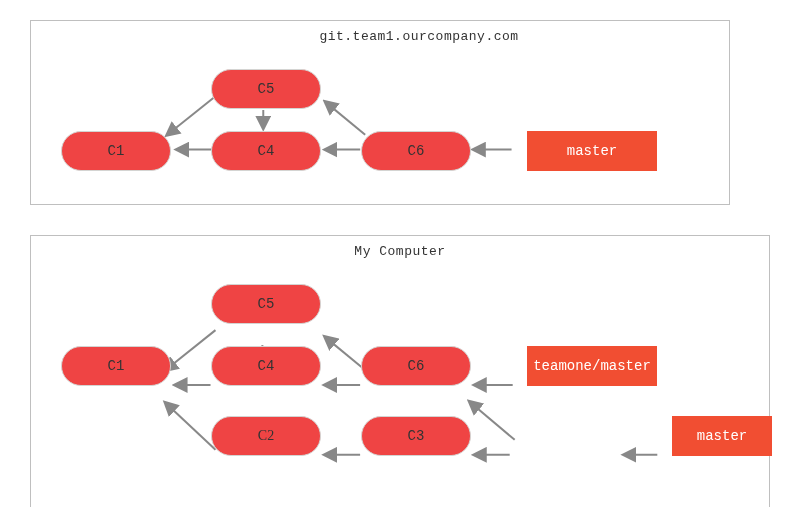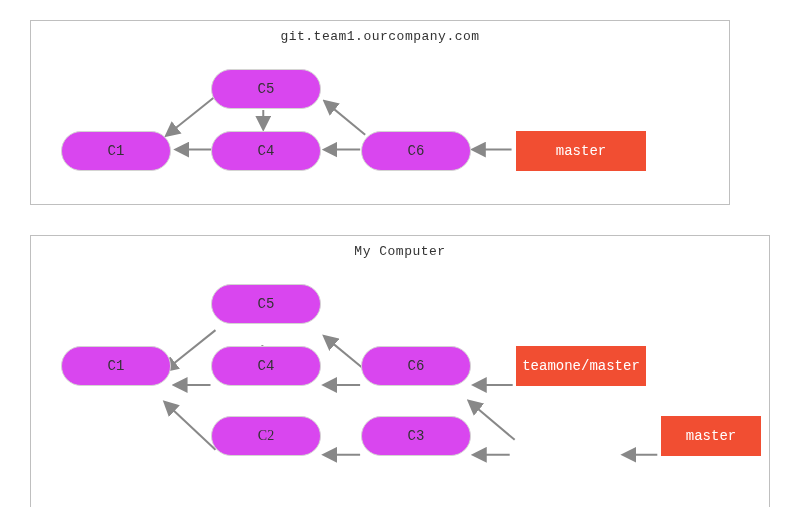--- a/index.html
+++ b/index.html
@@ -27,56 +27,57 @@
     text-align: center;
     top: 8px;
     font-size: 13px;
     color: #333;
     letter-spacing: 0.5px;
   }
   .node {
     position: absolute;
     width: 110px;
     height: 40px;
-    background: #d946ef;
+    background: #ef4444;
     border: 1.5px solid #d4d4d2;
     border-radius: 20px;
     display: flex;
     align-items: center;
     justify-content: center;
     font-size: 14px;
     color: #333;
     box-sizing: border-box;
   }
   .branch {
     position: absolute;
     width: 130px;
     height: 40px;
     background: #f14e32;
     color: #fff;
     display: flex;
     align-items: center;
     justify-content: center;
     font-size: 14px;
     box-sizing: border-box;
+    margin-left: 11px;
   }
   svg.arrows {
     position: absolute;
     left: 0; top: 0;
     width: 100%;
     height: 100%;
     pointer-events: none;
   }
 </style>
 </head>
 <body>
 
 <div class="wrap">
 
-  <div class="panel" style="left:30px; top:20px; width:700px; height:185px;">
+  <div class="panel" style="left:30px; top:20px; width:700px; height:185px;padding-left:39px;">
     <div class="panel-title">git.team1.ourcompany.com</div>
 
     <svg class="arrows" viewBox="0 0 700 185">
       <defs>
         <marker id="ah1" markerWidth="8" markerHeight="8" refX="6" refY="4" orient="auto">
           <path d="M0,0 L8,4 L0,8 Z" fill="#888"></path>
         </marker>
       </defs>
 
       <line x1="180" y1="130" x2="145" y2="130" stroke="#888" stroke-width="2" marker-end="url(#ah1)"></line>

